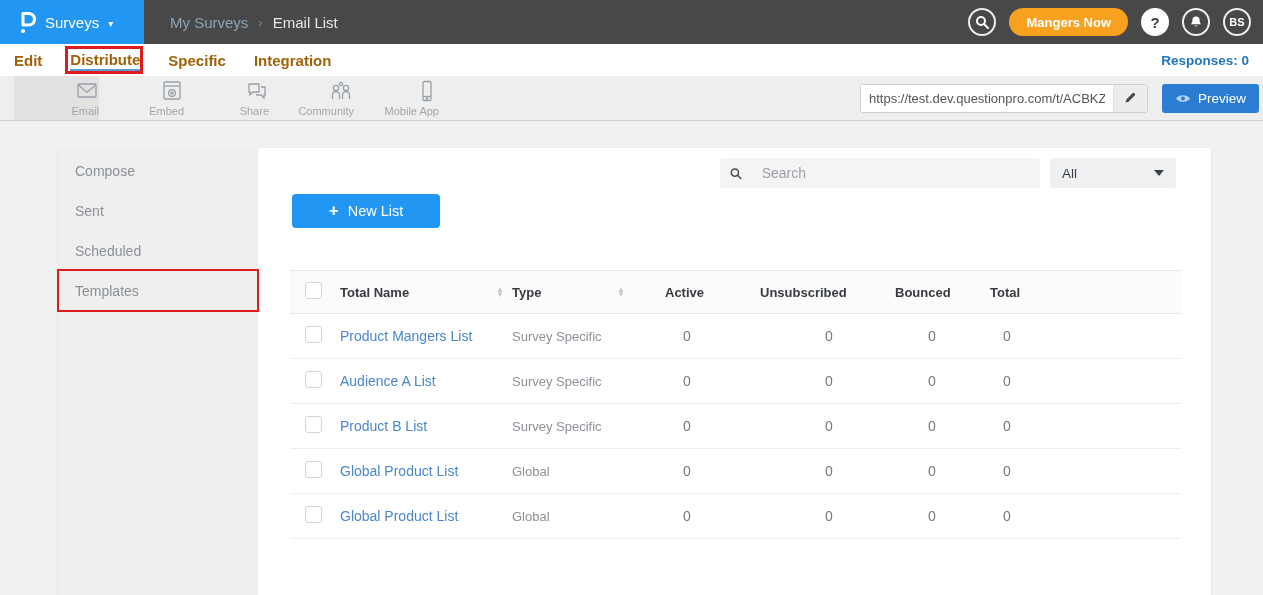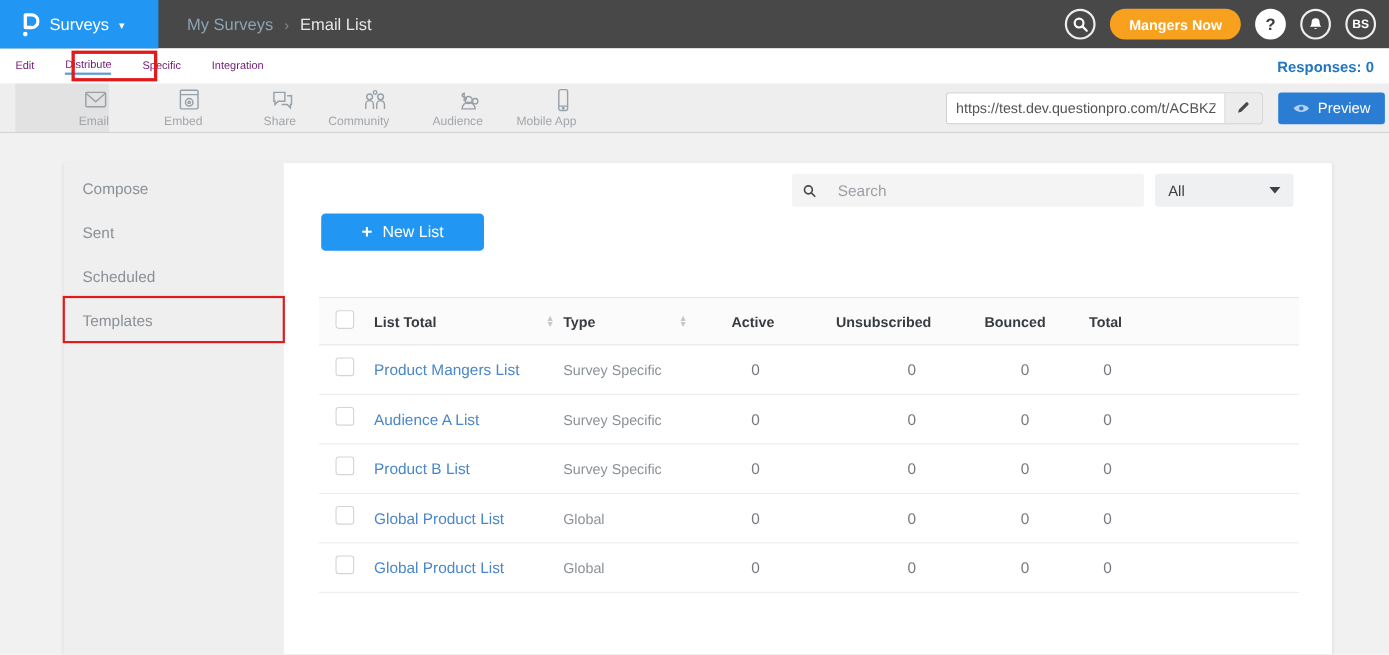--- a/index.html
+++ b/index.html
@@ -20,21 +20,21 @@
   .circle-btn { width:28px; height:28px; border-radius:50%; border:2px solid rgba(255,255,255,.9);
                 display:flex; align-items:center; justify-content:center; color:#fff; cursor:pointer;
                 background:transparent; font-size:11px; font-weight:bold; }
   .circle-btn.filled { background:#fff; border-color:#fff; color:#3b3b3b; font-size:15px; }
   .upgrade-btn { height:28px; border:none; border-radius:14px; background:#f8a11e; color:#fff;
                  font-size:13px; font-weight:bold; padding:0 17px; cursor:pointer;
                  font-family:"Liberation Sans",sans-serif; }
 
   
   .tab-nav { height:32px; background:#fff; display:flex; align-items:center; padding:0 14px; }
-  .tab { font-size:10px; font-weight:normal; color:#701a75; margin-right:28px; cursor:pointer;
+  .tab { font-size:15px; font-weight:bold; color:#a16207; margin-right:28px; cursor:pointer;
          padding:2px 0 1px; }
   .tab.active { border-bottom:2px solid #5b9bd5; }
   .responses { margin-left:auto; color:#2176bd; font-size:13.5px; font-weight:bold; }
 
   
   .toolbar { height:45px; background:#eeeeee; border-bottom:1px solid #d2d2d2;
              display:flex; align-items:stretch; padding-left:14px; }
   .tool-item { width:85px; display:flex; flex-direction:column; align-items:flex-end;
                justify-content:center; gap:3px; cursor:pointer; }
   .tool-item.selected { background:#e2e2e3; }
@@ -181,29 +181,20 @@
     <svg width="26" height="22" viewBox="0 0 26 22">
       <circle cx="8" cy="8" r="2.6"></circle>
         <path d="M4.5 19 v-4 a3.5 3.5 0 0 1 7 0 v4"></path>
       <circle cx="18" cy="8" r="2.6"></circle>
         <path d="M14.5 19 v-4 a3.5 3.5 0 0 1 7 0 v4"></path>
       <circle cx="13" cy="4" r="1.6"></circle>
     </svg>
     <span class="tool-label">Community</span>
   </div>
   <div class="tool-item">
-    <svg width="26" height="22" viewBox="0 0 26 22">
-      <circle cx="13" cy="11" r="3.2"></circle>
-      <circle cx="19" cy="12" r="2.4"></circle>
-      <path d="M7 19 a6 6 0 0 1 12 0z"></path>
-      <path d="M9 5 q-2 .3 -2 1.6 q0 1.3 2 1.6 q2 .3 2 1.6 q0 1.3 -2 1.6 M9 4 v8"></path>
-    </svg>
-    <span class="tool-label">Audience</span>
-  </div>
-  <div class="tool-item">
     <svg width="24" height="22" viewBox="0 0 24 22">
       <rect x="8" y="1.5" width="8" height="19" rx="1.6"></rect>
       <line x1="8" y1="16.5" x2="16" y2="16.5"></line>
       <circle cx="12" cy="18.5" r="0.7"></circle>
     </svg>
     <span class="tool-label">Mobile App</span>
   </div>
 
   <div class="url-group">
     <div class="url-wrap">
@@ -251,21 +242,21 @@
 
       <button class="new-list-btn">
         <span class="plus">+</span>
         <span>New List</span>
       </button>
 
       <div class="list-table">
         <div class="t-row t-head">
           <span class="c-check"><span class="checkbox"></span></span>
           <span class="c-name">
-            <span>List Total</span>
+            <span>Total Name</span>
             <span class="sort-icon">
                 <span>▲</span>
                 <span>▼</span>
               </span>
           </span>
           <span class="c-type">
             <span>Type</span>
             <span class="sort-icon">
                 <span>▲</span>
                 <span>▼</span>

